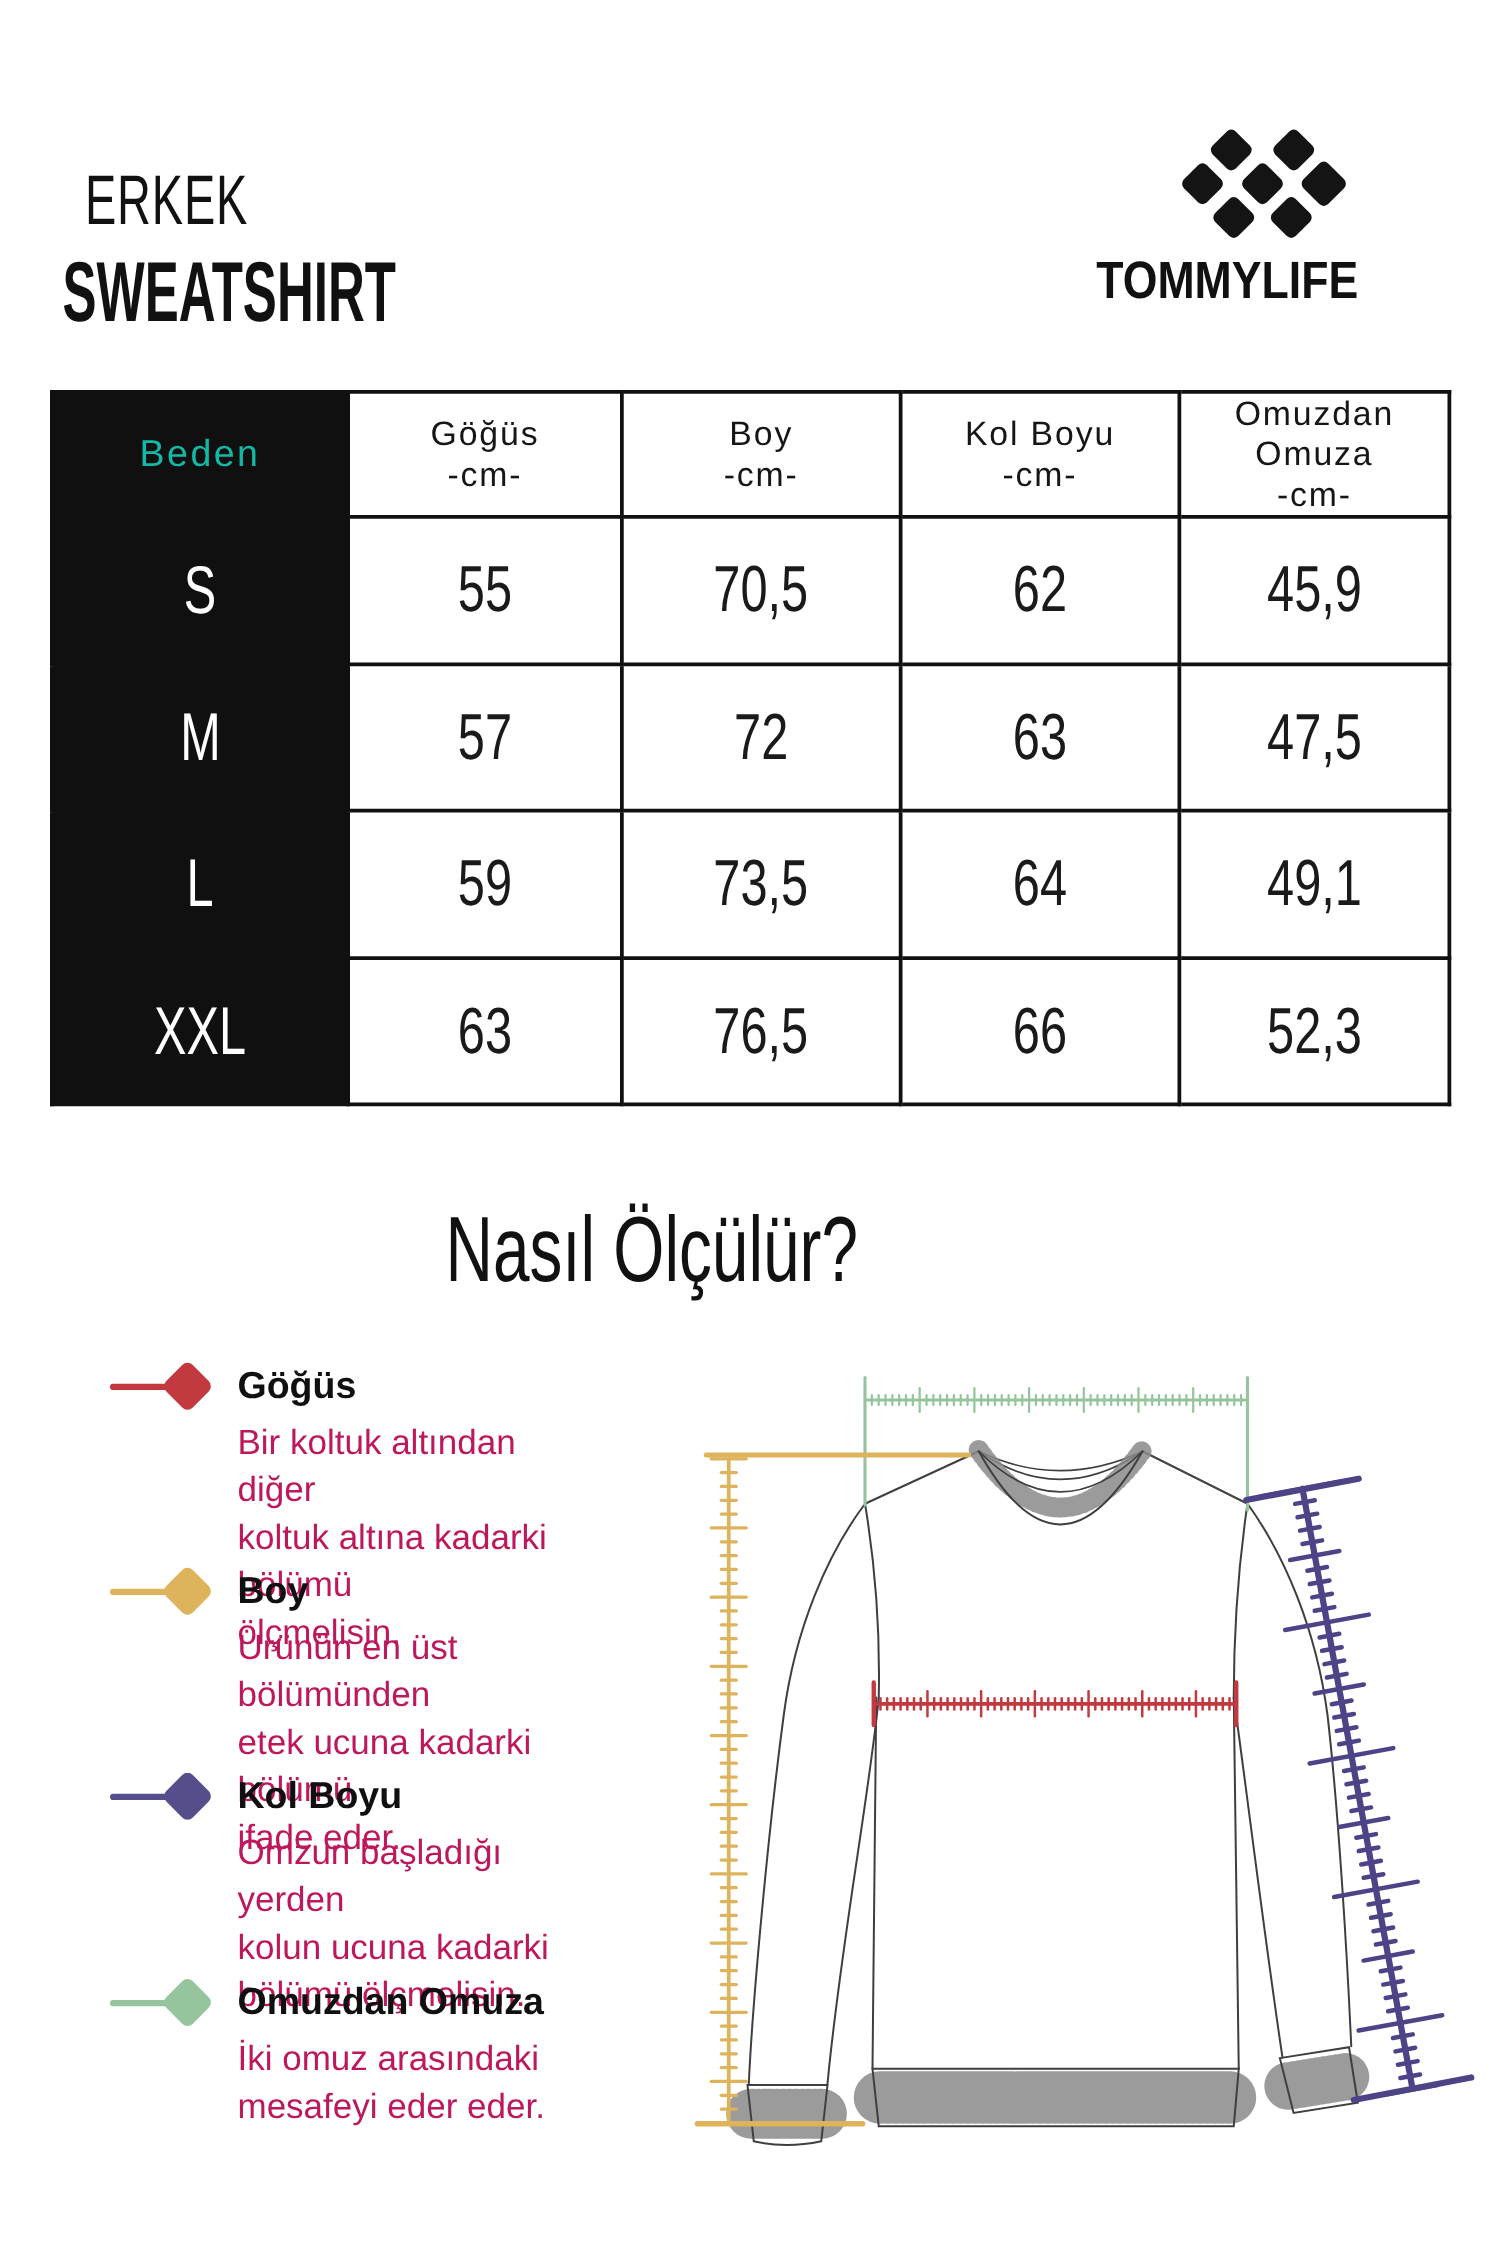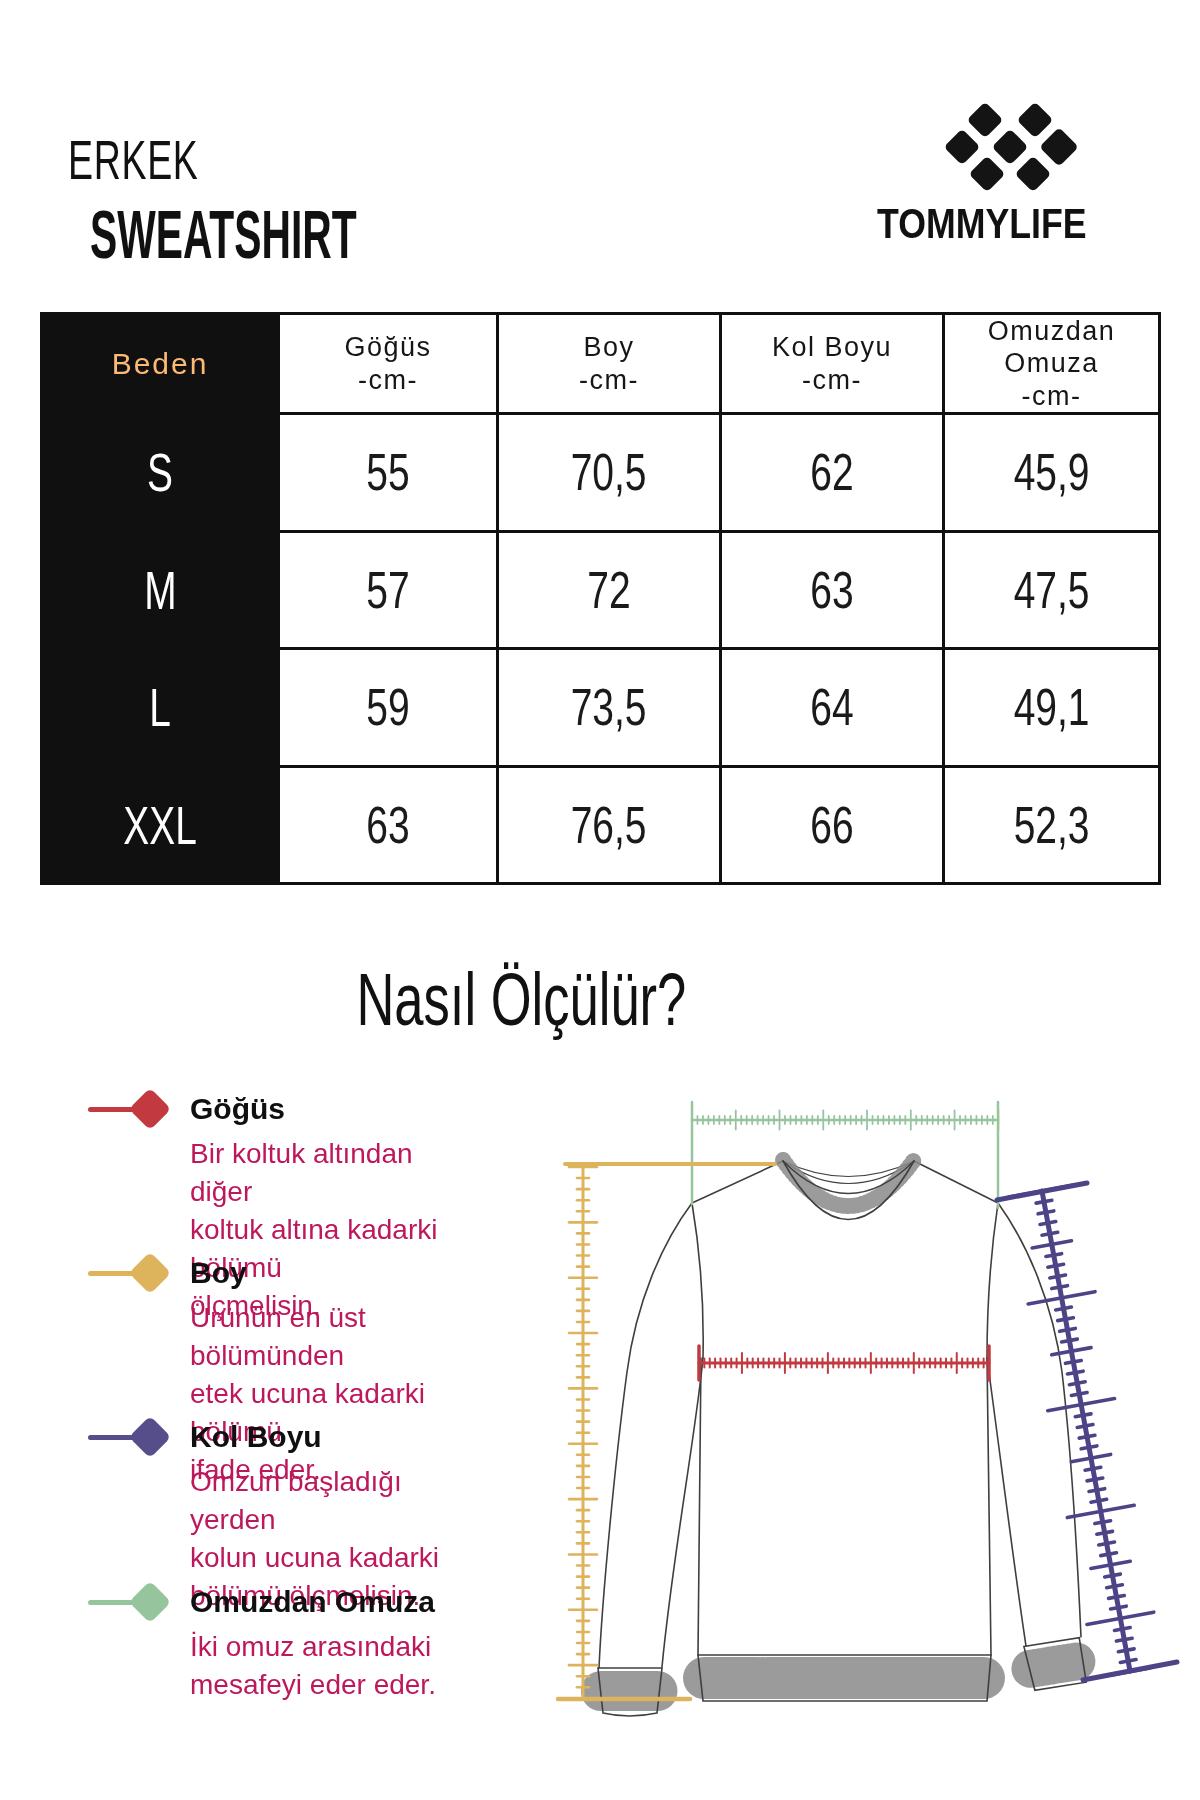--- a/index.html
+++ b/index.html
@@ -4,36 +4,36 @@
 <style>
   html,body{margin:0;padding:0;background:#fff;}
   .page{position:relative;width:1200px;height:1800px;background:#fff;overflow:hidden;
         font-family:"Liberation Sans",sans-serif;color:#111;}
   .cond{display:inline-block;transform-origin:0 50%;}
   
   .title-category{position:absolute;left:68px;top:132px;font-size:56px;font-weight:400;
                   letter-spacing:1px;line-height:1;}
   .title-category .cond{transform:scaleX(.67);}
   .title-product{position:absolute;left:50px;top:200px;font-size:68px;font-weight:700;
-                 letter-spacing:0;line-height:1;margin-left:40px;}
+                 letter-spacing:0;line-height:1;}
   .title-product .cond{transform:scaleX(.60);}
   .brand-logo{position:absolute;left:938px;top:96px;width:144px;height:104px;}
   .brand-name{position:absolute;left:877px;top:203px;font-size:42px;font-weight:700;line-height:1;}
   .brand-name .cond{transform:scaleX(.85);}
   
   table.size-table{position:absolute;left:40px;top:312px;width:1118px;height:573px;
                    border-collapse:collapse;table-layout:fixed;}
   .size-table th,.size-table td{border:3px solid #101010;text-align:center;vertical-align:middle;
                    padding:0;font-weight:400;}
   .size-table .size-col{background:#101010;color:#fff;border-color:#101010;}
   .size-table thead tr{height:98px;}
   .size-table tbody tr{height:95px;}
   .h-title{display:block;font-size:27px;letter-spacing:1.5px;line-height:1.2;color:#161616;}
   .h-unit{display:block;font-size:27px;letter-spacing:1.5px;line-height:1.2;color:#161616;}
-  .size-head{font-size:30px;letter-spacing:2px;color:#fdba74;}
+  .size-head{font-size:30px;letter-spacing:2px;color:#14b8a6;}
   .cell-num{display:inline-block;font-size:52px;transform:scaleX(.75);transform-origin:50% 50%;color:#1a1a1a;}
   .cell-size{display:inline-block;font-size:54px;transform:scaleX(.72);transform-origin:50% 50%;color:#fff;}
   
   .howto-title{position:absolute;left:0;top:956px;width:1042px;text-align:center;
                font-size:74px;font-weight:400;line-height:1.2;}
   .howto-title .cond{transform:scaleX(.71);transform-origin:50% 50%;}
   
   .legend-item{position:absolute;left:0;width:480px;}
   .legend-line{position:absolute;left:88px;top:20px;width:46px;height:5px;border-radius:3px;}
   .legend-diamond{position:absolute;left:135px;top:7px;width:30px;height:30px;border-radius:6px;

